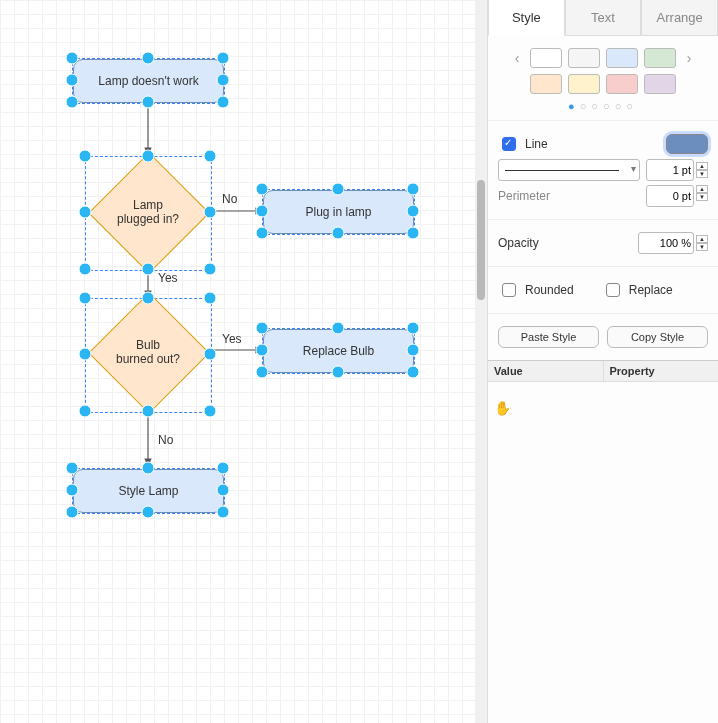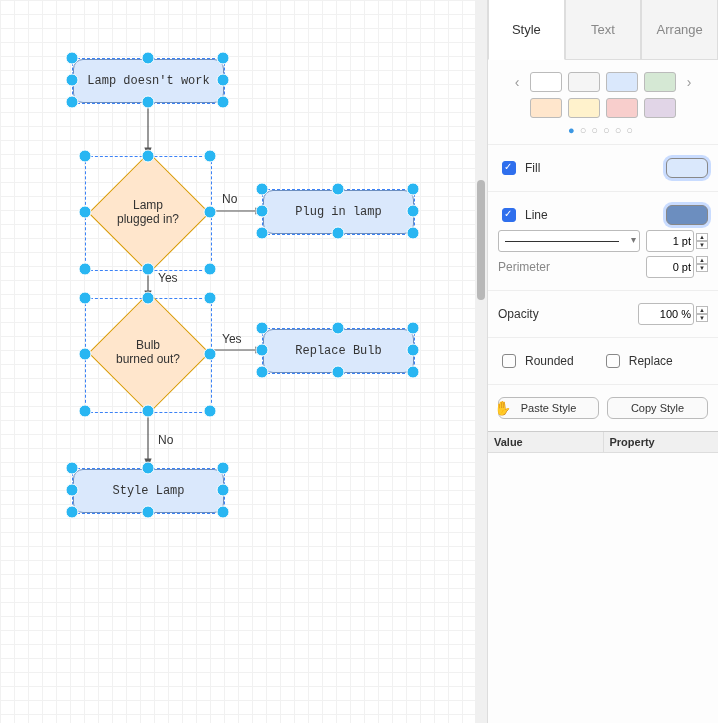--- a/index.html
+++ b/index.html
@@ -7,35 +7,35 @@
 .canvas-area{flex:1;position:relative;overflow:hidden;}
 .grid{position:absolute;inset:0;
   background-image:
     linear-gradient(to right,#f1f1f1 1px,transparent 1px),
     linear-gradient(to bottom,#f1f1f1 1px,transparent 1px),
     linear-gradient(to right,#e8e8e8 1px,transparent 1px),
     linear-gradient(to bottom,#e8e8e8 1px,transparent 1px);
   background-size:14px 14px,14px 14px,70px 70px,70px 70px;
 }
 svg.flow{position:absolute;left:0;top:0;}
-.node{position:absolute;display:flex;align-items:center;justify-content:center;text-align:center;line-height:1.2;font-family:Liberation Mono, monospace;}
+.node{position:absolute;display:flex;align-items:center;justify-content:center;text-align:center;line-height:1.2;}
 .rect{background:#dae8fc;border:1px solid #6c8ebf;border-radius:10px;}
 .diamond{width:100%;height:100%;background:#ffe6cc;border:1px solid #d79b00;transform:rotate(45deg);position:absolute;}
 .diamond-wrap{position:absolute;}
 .diamond-label{position:absolute;inset:0;display:flex;align-items:center;justify-content:center;text-align:center;pointer-events:none;}
 .sel{position:absolute;border:1px dashed #3b82f6;pointer-events:none;}
 .handle{position:absolute;width:11px;height:11px;background:#29b6f2;border:1px solid #fff;border-radius:50%;transform:translate(-50%,-50%);}
 .edge-label{position:absolute;font-size:12px;}
 
 .vscroll{position:absolute;right:0;top:0;width:12px;height:100%;background:#f0f0f0;}
 .vscroll .thumb{position:absolute;left:2px;width:8px;top:180px;height:120px;background:#b8b8b8;border-radius:4px;}
 
 .sidebar{width:230px;border-left:1px solid #ddd;background:#fdfdfd;display:flex;flex-direction:column;font-size:12px;}
 .tabs{display:flex;}
-.tab{flex:1;text-align:center;padding:22px 0;border:1px solid #ddd;border-top:none;background:#f4f4f4;cursor:pointer;font-size:13px;}
+.tab{flex:1;text-align:center;padding:10px 0;border:1px solid #ddd;border-top:none;background:#f4f4f4;cursor:pointer;font-size:13px;}
 .tab.active{background:#fff;border-bottom:1px solid #fff;font-weight:500;}
 .tab:not(.active){color:#888;}
 .swatch-row{display:flex;align-items:center;justify-content:center;gap:6px;padding:12px 8px 4px;}
 .swatch{width:30px;height:18px;border:1px solid #bbb;border-radius:3px;}
 .swatch-row2{display:flex;align-items:center;justify-content:center;gap:6px;padding:2px 8px 6px;}
 .chev{color:#999;cursor:pointer;width:14px;text-align:center;font-size:14px;}
 .dots{text-align:center;padding:0 0 8px;color:#bbb;font-size:11px;letter-spacing:5px;}
 .dots .on{color:#3b97e3;}
 .section{border-top:1px solid #eee;padding:8px 10px;}
 .row{display:flex;align-items:center;justify-content:space-between;margin:4px 0;min-height:22px;}
@@ -199,29 +199,20 @@
     <div class="swatch-row2">
       <span class="chev" style="visibility:hidden">‹</span>
       <div class="swatch" style="background:#ffe6cc"></div>
       <div class="swatch" style="background:#fff2cc"></div>
       <div class="swatch" style="background:#f8cecc"></div>
       <div class="swatch" style="background:#e1d5e7"></div>
       <span class="chev" style="visibility:hidden">›</span>
     </div>
     <div class="dots"><span class="on">●</span>○○○○○</div>
 
-    <div class="section">
-      <div class="row">
-        <label class="cb">
-            <input type="checkbox" checked="" style="">
-            <span>Fill</span>
-          </label>
-        <div class="color-well" style="background:#dae8fc"></div>
-      </div>
-    </div>
 
     <div class="section">
       <div class="row">
         <label class="cb">
             <input type="checkbox" checked="" style="">
             <span>Line</span>
           </label>
         <div class="color-well" style="background:#6c8ebf"></div>
       </div>
       <div class="row">

